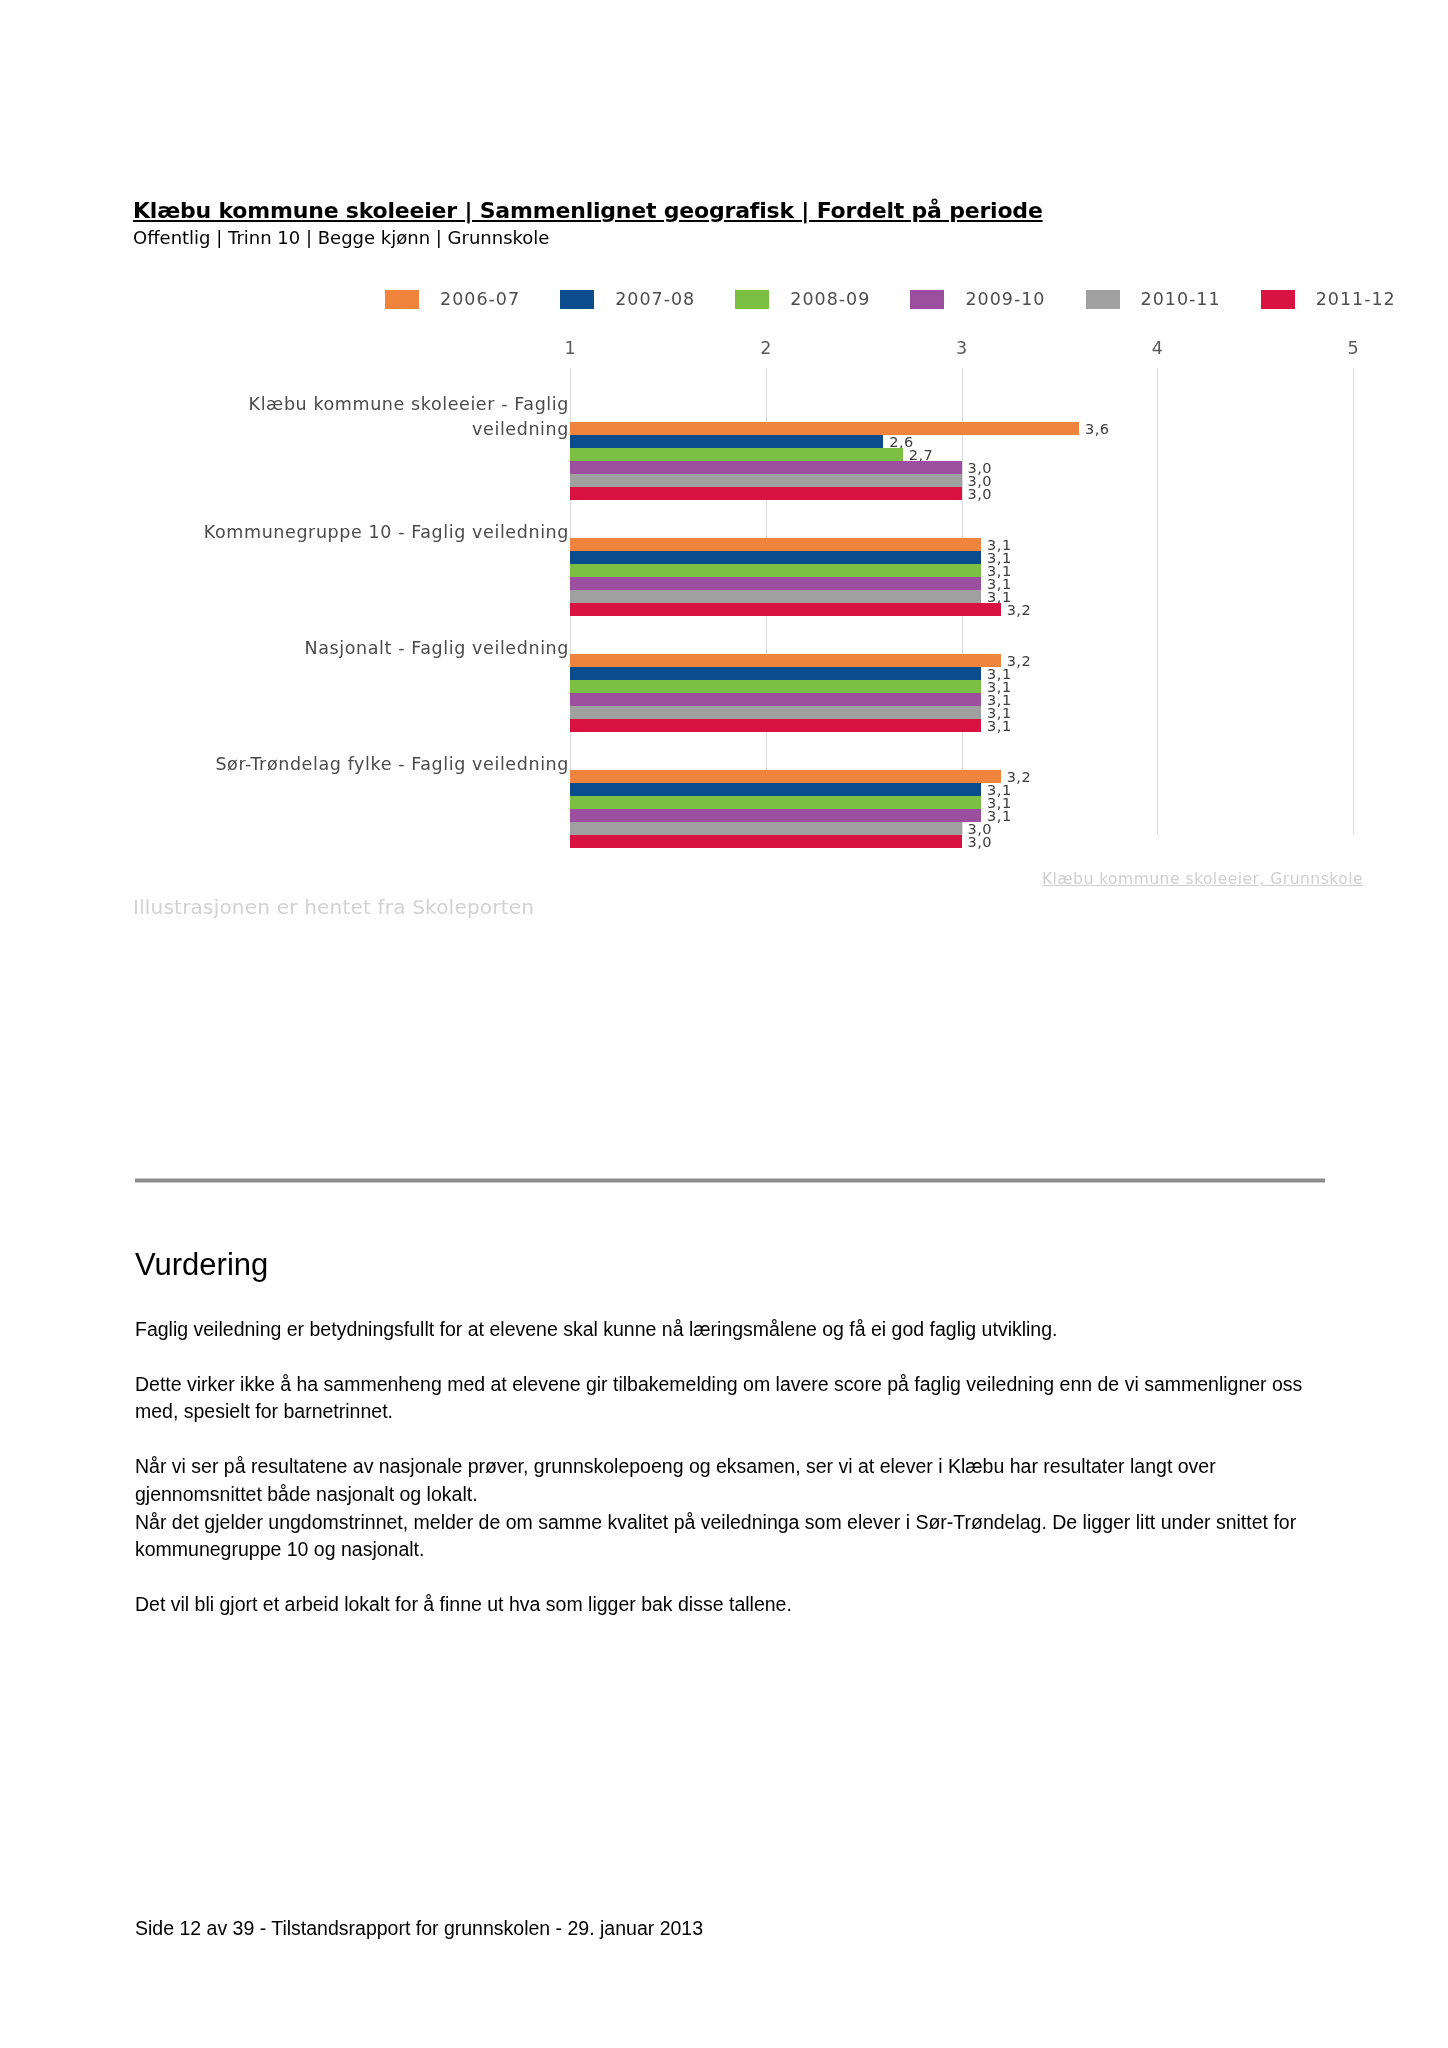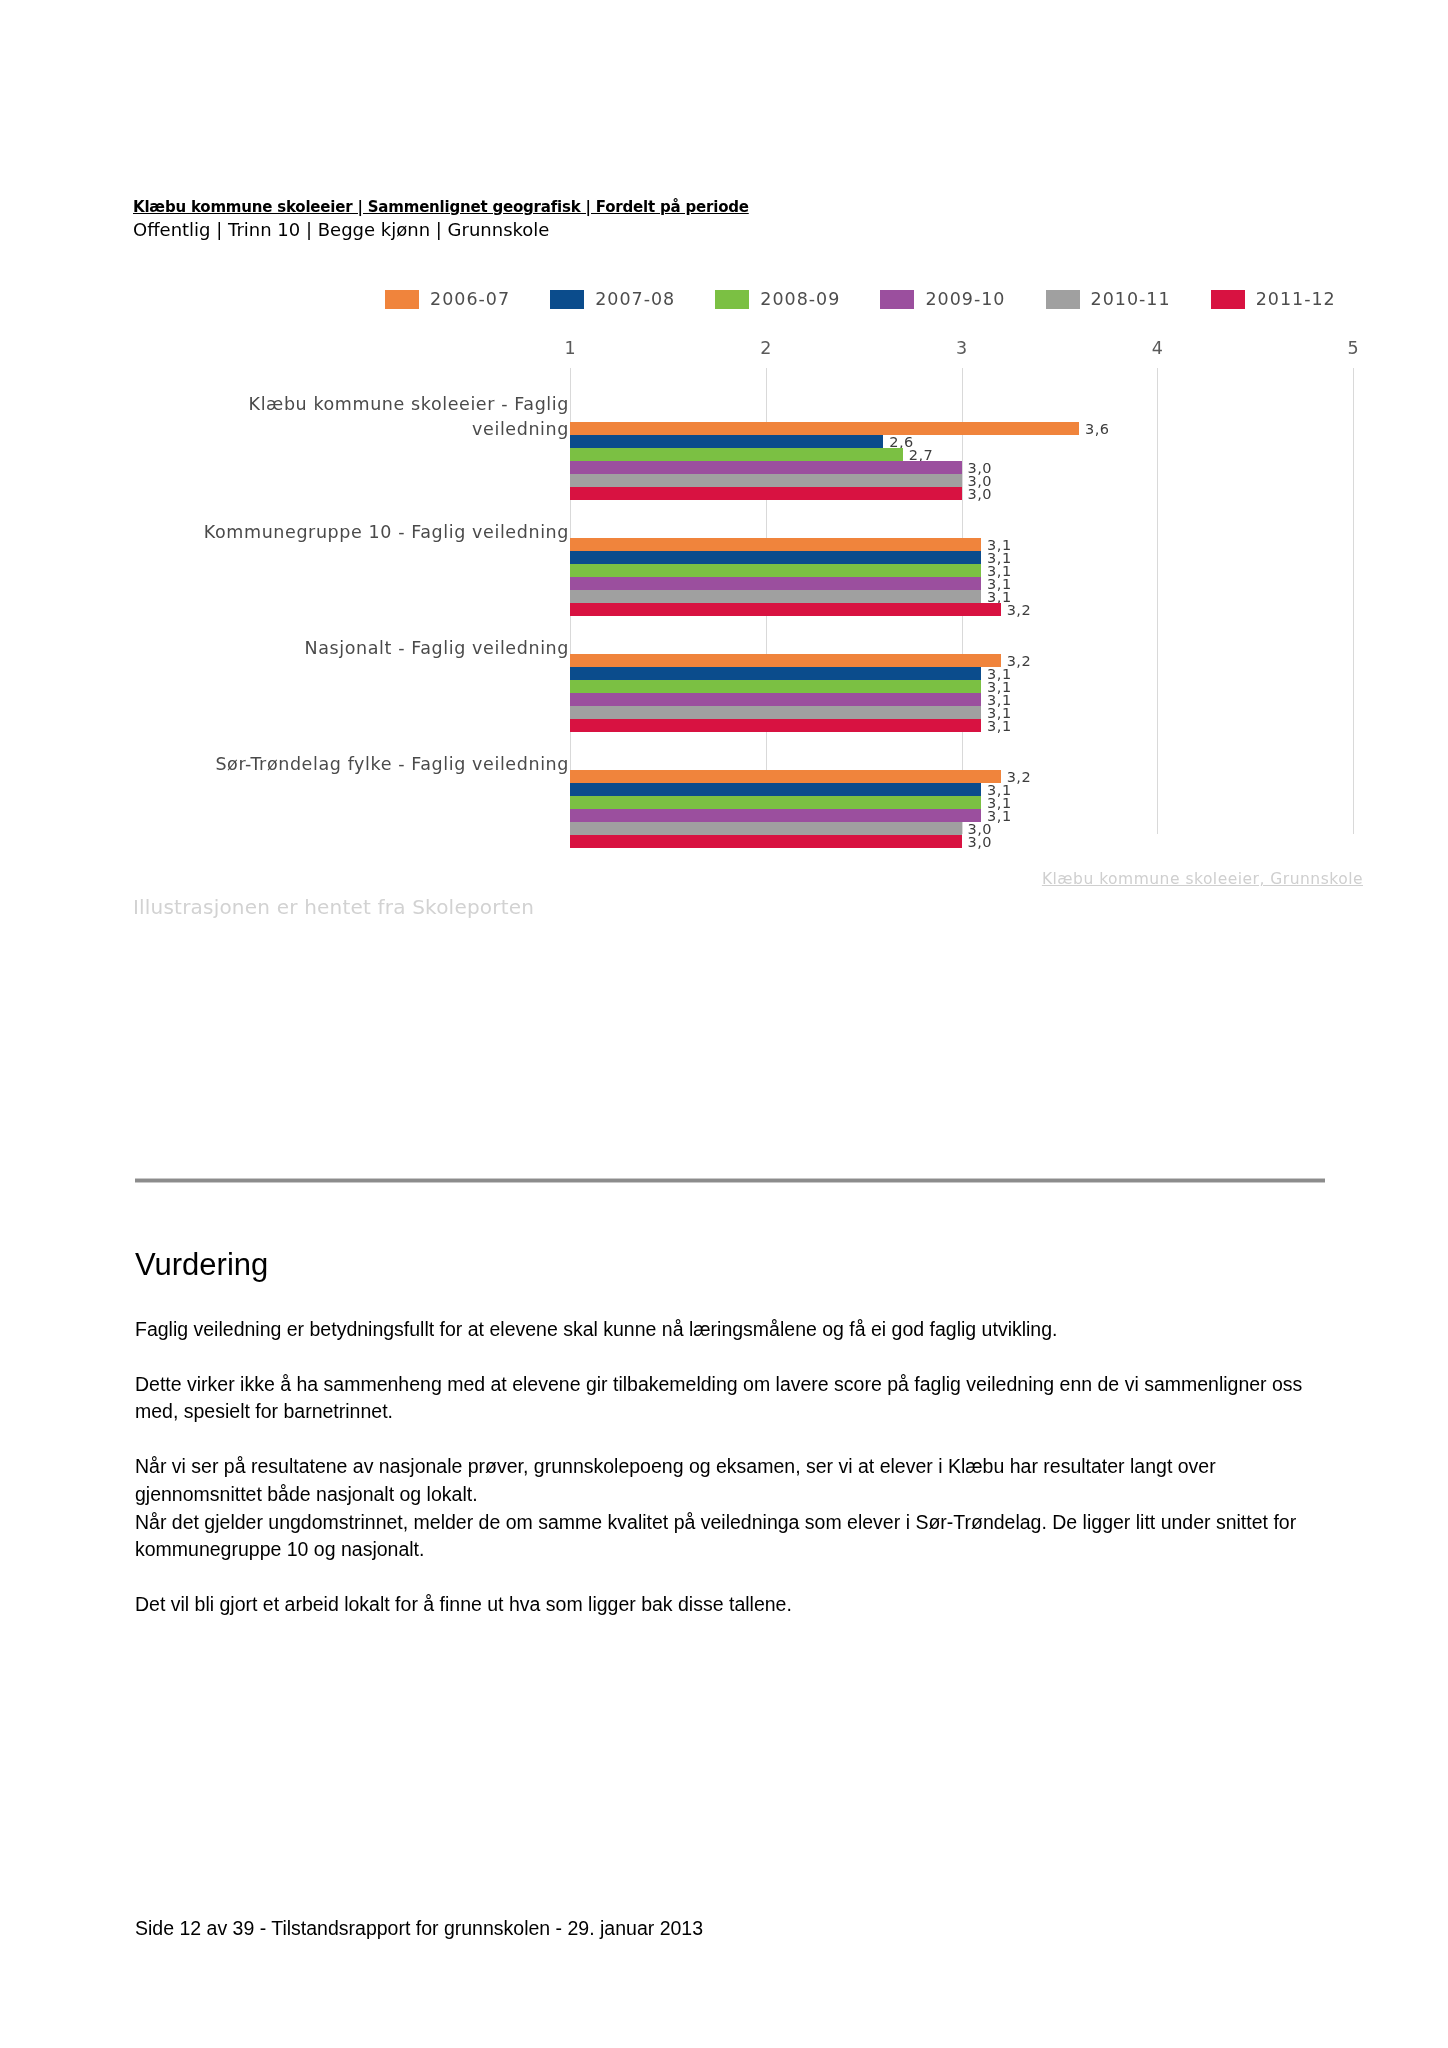--- a/index.html
+++ b/index.html
@@ -25,21 +25,21 @@
 
   
   .chart-block {
     position: absolute;
     left: 133px;
     top: 198px;
     width: 1230px;
   }
 
   .chart-title {
-    font-size: 15px;
+    font-size: 22px;
     font-weight: bold;
     text-decoration: underline;
     letter-spacing: -0.2px;
     white-space: nowrap;
     line-height: 1.2;
   }
   .chart-subtitle {
     font-size: 18px;
     font-weight: normal;
     margin-top: 3px;
@@ -52,21 +52,21 @@
     position: absolute;
     left: 252px;
     top: 91px;
     display: flex;
     align-items: center;
     gap: 40px;
   }
   .legend-item {
     display: flex;
     align-items: center;
-    gap: 11px;
+    gap: 21px;
   }
   .legend-swatch {
     width: 34px;
     height: 19px;
     display: block;
   }
   .legend-label {
     font-size: 17.5px;
     color: #4d4d4d;
     letter-spacing: 1px;

